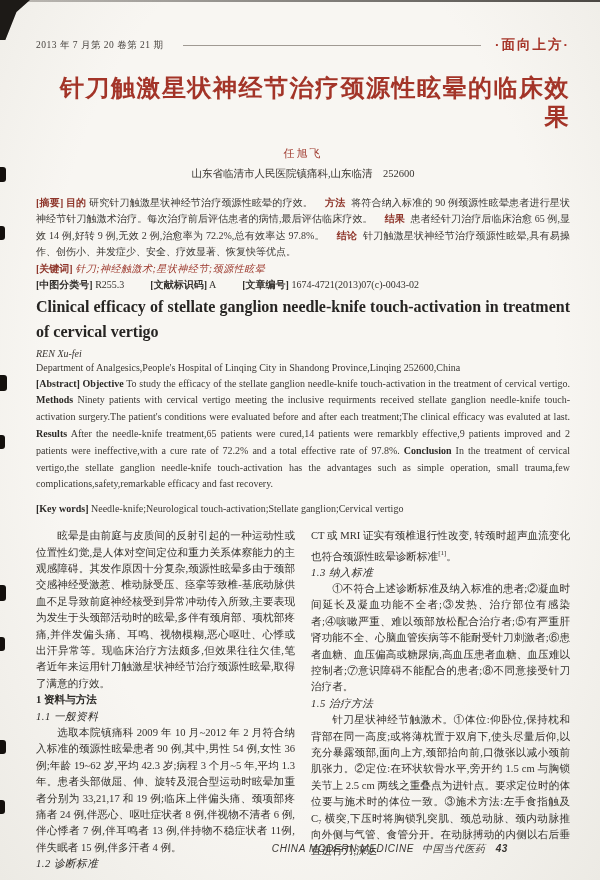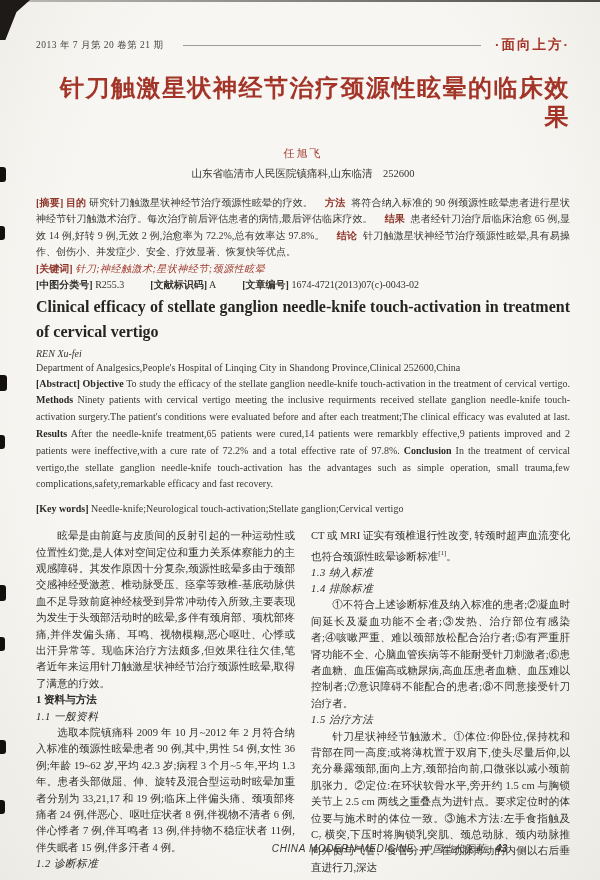--- a/index.html
+++ b/index.html
@@ -97,21 +97,21 @@
       <i>针刀;神经触激术;星状神经节;颈源性眩晕</i></p>
     <p class="clc-line"><b>[中图分类号]</b>
       <span>R255.3</span><span class="gap"></span><b>[文献标识码]</b>
       <span>A</span><span class="gap"></span><b>[文章编号]</b>
       <span>1674-4721(2013)07(c)-0043-02</span></p>
   </div>
 
   <div class="en-block">
     <div class="en-title">Clinical efficacy of stellate ganglion needle-knife touch-activation in treatment of cervical vertigo</div>
     <div class="en-author">REN Xu-fei</div>
-    <div class="en-affil">Department of Analgesics,People's Hospital of Linqing City in Shandong Province,Clinical 252600,China</div>
+    <div class="en-affil">Department of Analgesics,People's Hospital of Linqing City in Shandong Province,Linqing 252600,China</div>
     <p class="en-abs"><b class="lbl">[Abstract]</b>
       <b class="lbl">Objective</b>
       <span>To study the efficacy of the stellate ganglion needle-knife touch-activation in the treatment of cervical vertigo.</span>
       <b class="lbl">Methods</b>
       <span>Ninety patients with cervical vertigo meeting the inclusive requirments received stellate ganglion needle-knife touch-activation surgery.The patient's conditions were evaluated before and after each treatment;The clinical efficacy was evaluted at last.</span>
       <b class="lbl">Results</b>
       <span>After the needle-knife treatment,65 patients were cured,14 patients were remarkbly effective,9 patients improved and 2 patients were ineffective,with a cure rate of 72.2% and a total effective rate of 97.8%.</span>
       <b class="lbl">Conclusion</b>
       <span>In the treatment of cervical vertigo,the stellate ganglion needle-knife touch-activation has the advantages such as simple operation, small trauma,few complications,safety,remarkable efficacy and fast recovery.</span></p>
     <p class="en-kw"><b class="lbl">[Key words]</b>
@@ -123,21 +123,20 @@
       <p class="ind">眩晕是由前庭与皮质间的反射引起的一种运动性或位置性幻觉,是人体对空间定位和重力关系体察能力的主观感障碍。其发作原因十分复杂,颈源性眩晕多由于颈部交感神经受激惹、椎动脉受压、痉挛等致椎-基底动脉供血不足导致前庭神经核受到异常冲动传入所致,主要表现为发生于头颈部活动时的眩晕,多伴有颈肩部、项枕部疼痛,并伴发偏头痛、耳鸣、视物模糊,恶心呕吐、心悸或出汗异常等。现临床治疗方法颇多,但效果往往欠佳,笔者近年来运用针刀触激星状神经节治疗颈源性眩晕,取得了满意的疗效。</p>
       <p class="sec-head">1 资料与方法</p>
       <p class="sub-head">1.1 一般资料</p>
       <p class="ind">选取本院镇痛科 2009 年 10 月~2012 年 2 月符合纳入标准的颈源性眩晕患者 90 例,其中,男性 54 例,女性 36例;年龄 19~62 岁,平均 42.3 岁;病程 3 个月~5 年,平均 1.3 年。患者头部做屈、伸、旋转及混合型运动时眩晕加重者分别为 33,21,17 和 19 例;临床上伴偏头痛、颈项部疼痛者 24 例,伴恶心、呕吐症状者 8 例,伴视物不清者 6 例,伴心悸者 7 例,伴耳鸣者 13 例,伴持物不稳症状者 11例,伴失眠者 15 例,伴多汗者 4 例。</p>
       <p class="sub-head">1.2 诊断标准</p>
 
     </div>
     <div class="col">
       <p><span>CT 或 MRI 证实有颈椎退行性改变, 转颈时超声血流变化也符合颈源性眩晕诊断标准</span><sup>[1]</sup><span>。</span></p>
       <p class="sub-head">1.3 纳入标准</p>
-      <p class="sub-head">1.4 排除标准</p>
       <p class="ind">①不符合上述诊断标准及纳入标准的患者;②凝血时间延长及凝血功能不全者;③发热、治疗部位有感染者;④咳嗽严重、难以颈部放松配合治疗者;⑤有严重肝肾功能不全、心脑血管疾病等不能耐受针刀刺激者;⑥患者血糖、血压偏高或糖尿病,高血压患者血糖、血压难以控制者;⑦意识障碍不能配合的患者;⑧不同意接受针刀治疗者。</p>
       <p class="sub-head">1.5 治疗方法</p>
       <p class="ind">针刀星状神经节触激术。①体位:仰卧位,保持枕和背部在同一高度;或将薄枕置于双肩下,使头尽量后仰,以充分暴露颈部,面向上方,颈部抬向前,口微张以减小颈前肌张力。②定位:在环状软骨水平,旁开约 1.5 cm 与胸锁关节上 2.5 cm 两线之重叠点为进针点。要求定位时的体位要与施术时的体位一致。③施术方法:左手食指触及 C₇ 横突,下压时将胸锁乳突肌、颈总动脉、颈内动脉推向外侧与气管、食管分开。在动脉搏动的内侧以右后垂直进行刀,深达</p>
     </div>
   </div>
 
 </div>
 
 <div class="footer">
   <span>CHINA MODERN MEDICINE</span><span class="cn">中国当代医药</span><span class="pn">43</span>

